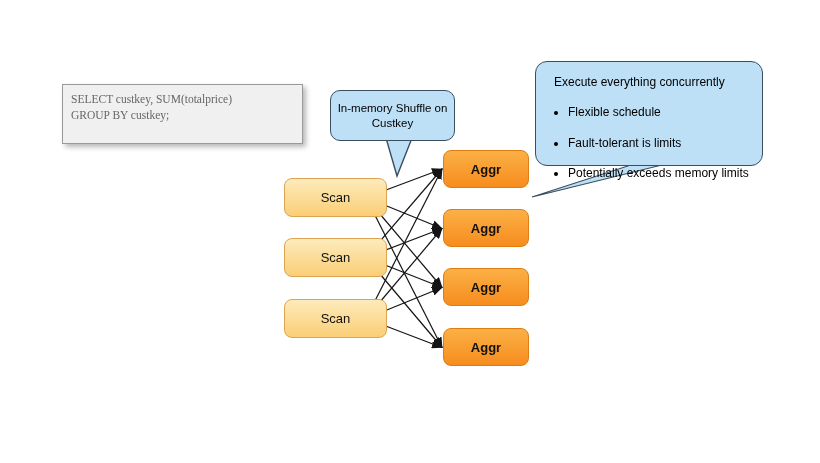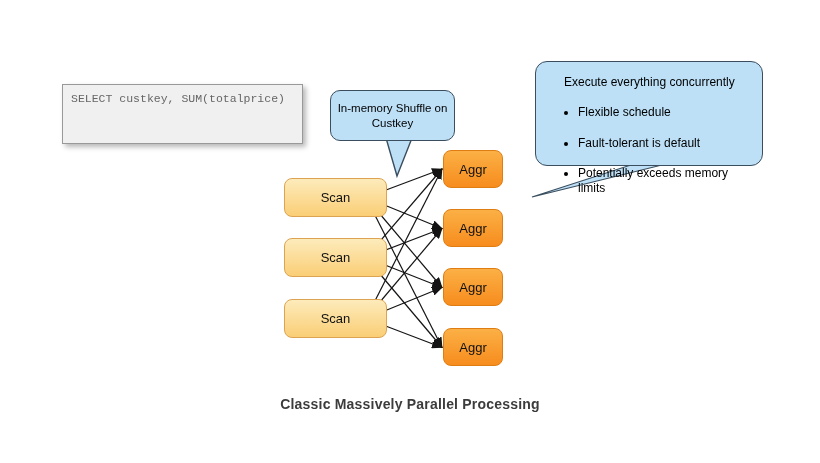--- a/index.html
+++ b/index.html
@@ -6,75 +6,77 @@
   .canvas{
     position:relative;width:820px;height:463px;background:#ffffff;overflow:hidden;
     font-family:"Liberation Sans",sans-serif;
   }
   
   .sql-box{
     position:absolute;left:62px;top:84px;width:241px;height:60px;
     background:var(--sql-bg,#f0f0f0);border:1px solid var(--sql-border,#999);
     box-shadow:3px 3px 5px rgba(0,0,0,0.28);
     box-sizing:border-box;padding:6px 8px;
-    font-family:Liberation Mono, monospace;font-size:11.5px;line-height:16px;
+    font-family:Liberation Serif, serif;font-size:11.5px;line-height:16px;
     color:var(--sql-text,#666);white-space:nowrap;
   }
   
   .arrows{position:absolute;left:0;top:0;z-index:1;pointer-events:none;}
   .tails{position:absolute;left:0;top:0;z-index:3;pointer-events:none;}
   
   .node{
     position:absolute;z-index:2;box-sizing:border-box;
     display:flex;align-items:center;justify-content:center;
     font-size:13px;color:#111;border-radius:8px;
   }
   .scan{
     left:284px;width:103px;height:39px;
     background:linear-gradient(180deg,var(--scan-top,#FDEBBB) 0%,var(--scan-bottom,#FACE76) 100%);
     border:1.5px solid var(--scan-border,#DCA452);
   }
   .aggr{
-    left:443px;width:60px;height:38px;
+    left:443px;width:86px;height:38px;
     background:linear-gradient(180deg,var(--aggr-top,#FBB045) 0%,var(--aggr-bottom,#F78C1E) 100%);
     border:1.5px solid var(--aggr-border,#E07D12);
+    font-weight:bold;
   }
   
   .callout{
     position:absolute;z-index:4;box-sizing:border-box;
     background:var(--callout-fill,#BDE0F7);
     border:1.5px solid var(--callout-border,#3A4E5F);
     color:#000;
   }
   .shuffle-callout{
     left:330px;top:90px;width:125px;height:51px;border-radius:10px;
     font-size:11.5px;line-height:15px;text-align:center;
     display:flex;align-items:center;justify-content:flex-end;padding:2px 4px;
   }
   .exec-callout{
     left:535px;top:61px;width:228px;height:105px;border-radius:12px;
-    font-size:12px;padding:13px 10px 0 28px;
+    font-size:12px;padding:13px 10px 0 18px;
   }
   .exec-callout .heading{margin:0 0 10px 0;}
   .exec-callout ul{margin:0;padding:0 0 0 14px;}
   .exec-callout li{margin:16px 0 1px 0;line-height:14.5px;}
   
   .diagram-title{
     position:absolute;left:0;top:396px;width:820px;text-align:center;z-index:2;
     font-size:14px;font-weight:bold;color:var(--title-color,#3C3C3C);
     letter-spacing:0.2px;
   }
 </style>
 </head>
 <body>
 
 <div class="canvas">
 
   <div class="sql-box">
     <div>SELECT custkey, SUM(totalprice)</div>
+    <div>GROUP BY custkey;</div>
   </div>
 
   <svg class="arrows" width="820" height="463">
     <defs>
       <marker id="ah" markerUnits="userSpaceOnUse" markerWidth="11" markerHeight="9" refX="10" refY="4.5" orient="auto">
         <path d="M0,0 L11,4.5 L0,9 Z" fill="#141414"></path>
       </marker>
     </defs>
     <g stroke="#141414" stroke-width="1.2" marker-end="url(#ah)">
       <line x1="366" y1="197.5" x2="442" y2="169"></line>
@@ -121,20 +123,19 @@
   </svg>
 
   <div class="callout shuffle-callout">
     <span>In-memory Shuffle on Custkey</span>
   </div>
 
   <div class="callout exec-callout">
     <p class="heading">Execute everything concurrently</p>
     <ul>
       <li>Flexible schedule</li>
-      <li>Fault-tolerant is default</li>
+      <li>Fault-tolerant is limits</li>
       <li>Potentially exceeds memory limits</li>
     </ul>
   </div>
 
-  <div class="diagram-title">Classic Massively Parallel Processing</div>
 
 </div>
 
 </body></html>

